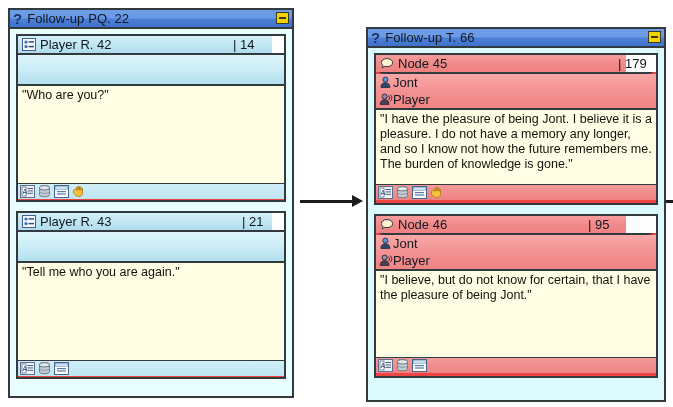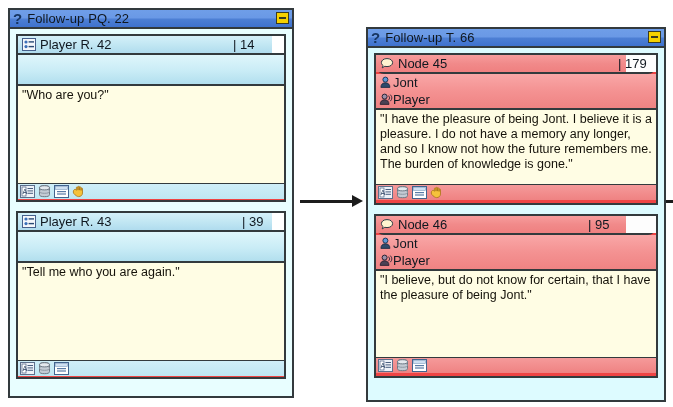--- a/index.html
+++ b/index.html
@@ -303,21 +303,21 @@
           <span class="tray-icon" style="margin-right:0;">
             <svg width="14" height="13" viewBox="0 0 14 13">
               <rect x="0.5" y="0.5" width="13" height="12" fill="#f4f7fb" stroke="#46608c"></rect>
               <circle cx="4" cy="4" r="1.6" fill="#3a6fb8"></circle>
               <circle cx="4" cy="8.6" r="1.6" fill="#3a6fb8"></circle>
               <rect x="6.6" y="3.2" width="5.4" height="1.4" fill="#2a4a74"></rect>
               <rect x="6.6" y="7.9" width="5.4" height="1.4" fill="#2a4a74"></rect>
             </svg>
           </span>
           <span class="node-title">Player R. 43</span>
-          <span class="node-count" style="left:222px;">| 39</span>
+          <span class="node-count" style="left:222px;">| 21</span>
         </div>
       </div>
       <div class="node-sub"></div>
       <div class="node-text" style="height:97px;">
         <p>"Tell me who you are again."</p>
       </div>
       <div class="node-tray">
         <span class="tray-icon">
           <svg width="15" height="13" viewBox="0 0 15 13">
             <rect x="0.5" y="0.5" width="14" height="12" fill="#eef2f8" stroke="#5d6f8c"></rect>

